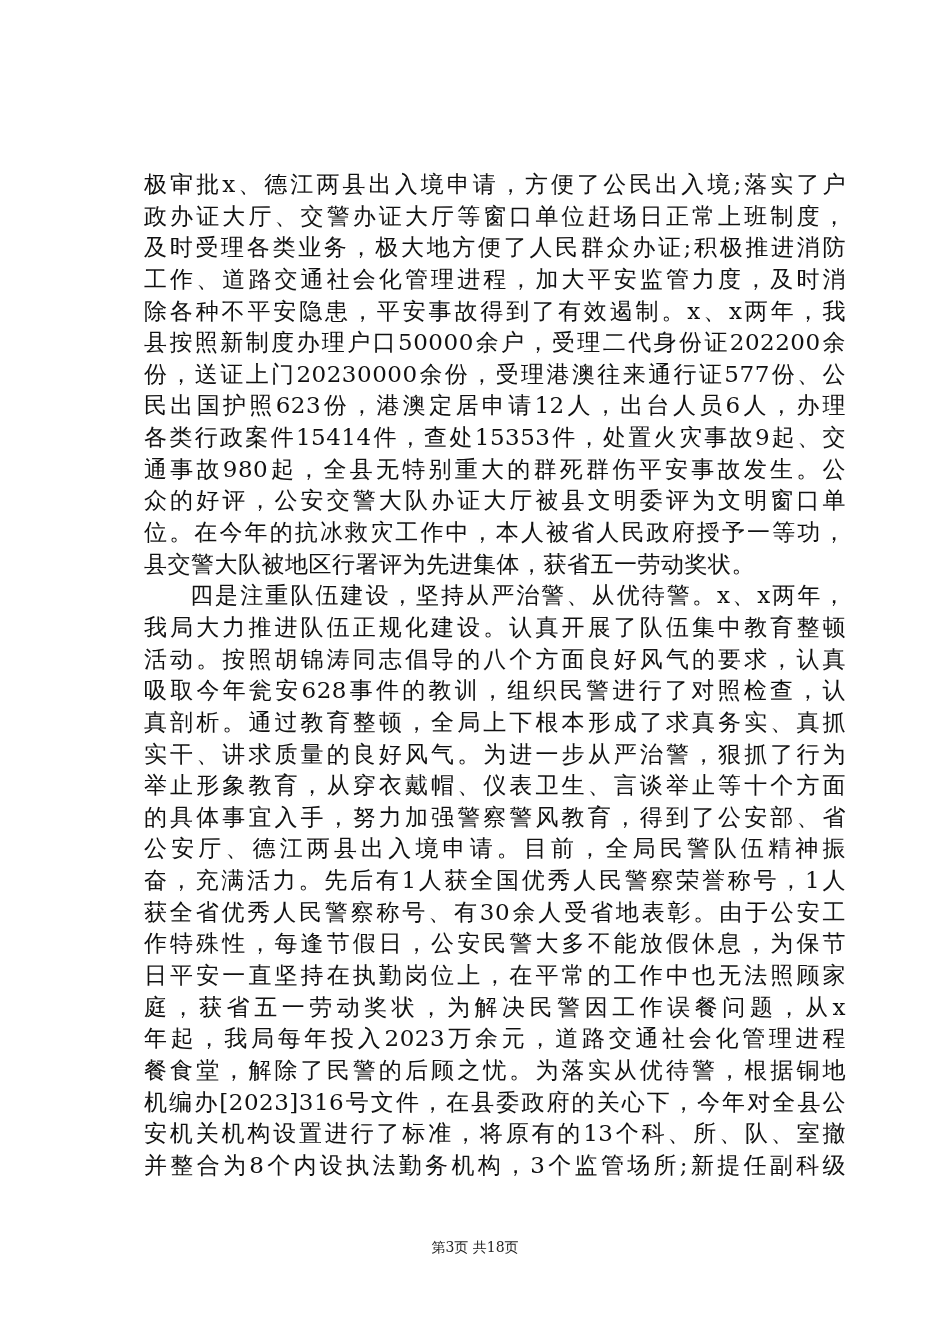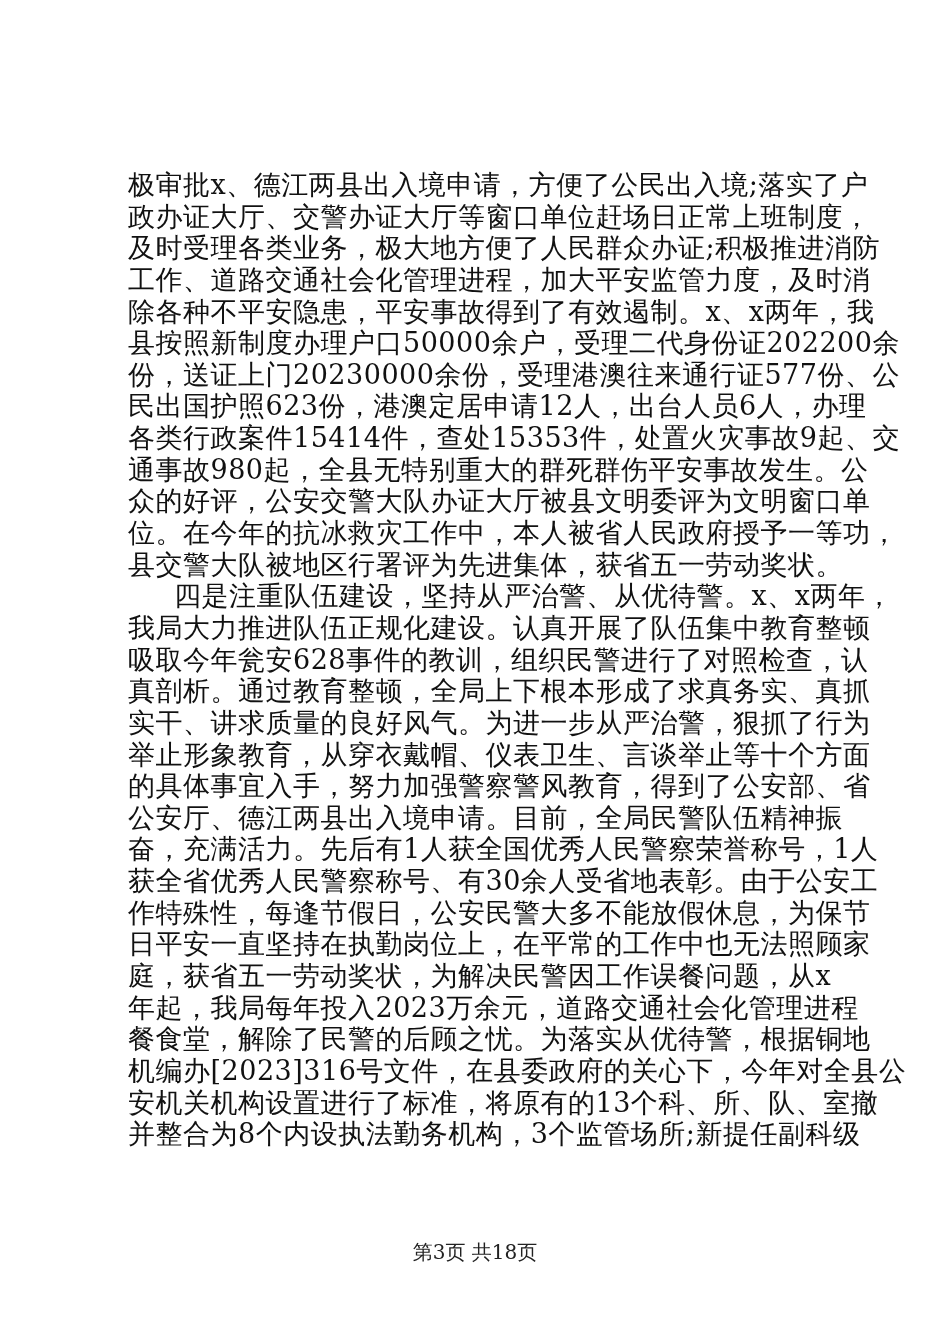--- a/index.html
+++ b/index.html
@@ -2,36 +2,36 @@
 <html><head>
   <meta charset="utf-8">
   <style>
     html, body { margin: 0; padding: 0; background: #ffffff; }
     body { width: 950px; height: 1344px; position: relative; overflow: hidden; }
     .page {
       position: absolute; left: 0; top: 0; width: 950px; height: 1344px;
       background: #ffffff;
     }
     .body-text {
-      position: absolute; left: 128px; top: 169px; width: 702px;
+      position: absolute; left: 144px; top: 169px; width: 702px;
       font-family: "DejaVu Serif", "Liberation Serif", serif;
-      font-size: 27px; line-height: 31.65px; color: #111111;
+      font-size: 23px; line-height: 31.65px; color: #111111;
     }
     .line {
       display: block; white-space: nowrap; height: 31.65px;
       text-align: justify; text-align-last: justify;
       letter-spacing: 0.5px;
     }
     .line.last { text-align-last: left; }
     .line.indent { padding-left: 46px; }
     .footer {
       position: absolute; left: 0; width: 950px; top: 1239px;
       text-align: center;
       font-family: "DejaVu Serif", "Liberation Serif", serif;
-      font-size: 20px; color: #222222;
+      font-size: 14px; color: #222222;
     }
   </style>
 </head>
 <body>
 
 <div class="page">
   <div class="body-text">
     <div>
       <span class="line">极审批x、德江两县出入境申请，方便了公民出入境;落实了户</span>
       <span class="line">政办证大厅、交警办证大厅等窗口单位赶场日正常上班制度，</span>
@@ -43,20 +43,21 @@
       <span class="line">民出国护照623份，港澳定居申请12人，出台人员6人，办理</span>
       <span class="line">各类行政案件15414件，查处15353件，处置火灾事故9起、交</span>
       <span class="line">通事故980起，全县无特别重大的群死群伤平安事故发生。公</span>
       <span class="line">众的好评，公安交警大队办证大厅被县文明委评为文明窗口单</span>
       <span class="line">位。在今年的抗冰救灾工作中，本人被省人民政府授予一等功，</span>
       <span class="line last">县交警大队被地区行署评为先进集体，获省五一劳动奖状。</span>
     </div>
     <div>
       <span class="line indent">四是注重队伍建设，坚持从严治警、从优待警。x、x两年，</span>
       <span class="line">我局大力推进队伍正规化建设。认真开展了队伍集中教育整顿</span>
+      <span class="line">活动。按照胡锦涛同志倡导的八个方面良好风气的要求，认真</span>
       <span class="line">吸取今年瓮安628事件的教训，组织民警进行了对照检查，认</span>
       <span class="line">真剖析。通过教育整顿，全局上下根本形成了求真务实、真抓</span>
       <span class="line">实干、讲求质量的良好风气。为进一步从严治警，狠抓了行为</span>
       <span class="line">举止形象教育，从穿衣戴帽、仪表卫生、言谈举止等十个方面</span>
       <span class="line">的具体事宜入手，努力加强警察警风教育，得到了公安部、省</span>
       <span class="line">公安厅、德江两县出入境申请。目前，全局民警队伍精神振</span>
       <span class="line">奋，充满活力。先后有1人获全国优秀人民警察荣誉称号，1人</span>
       <span class="line">获全省优秀人民警察称号、有30余人受省地表彰。由于公安工</span>
       <span class="line">作特殊性，每逢节假日，公安民警大多不能放假休息，为保节</span>
       <span class="line">日平安一直坚持在执勤岗位上，在平常的工作中也无法照顾家</span>

